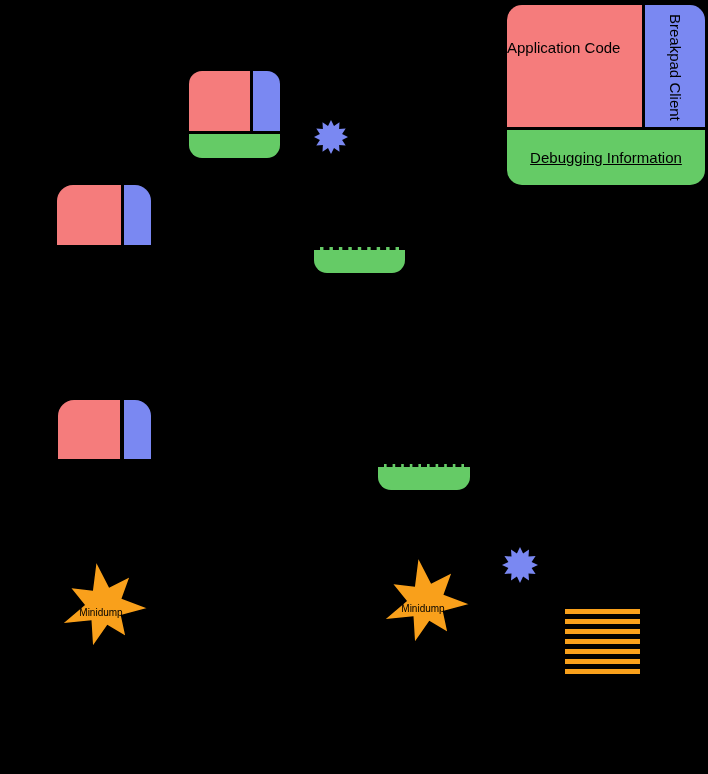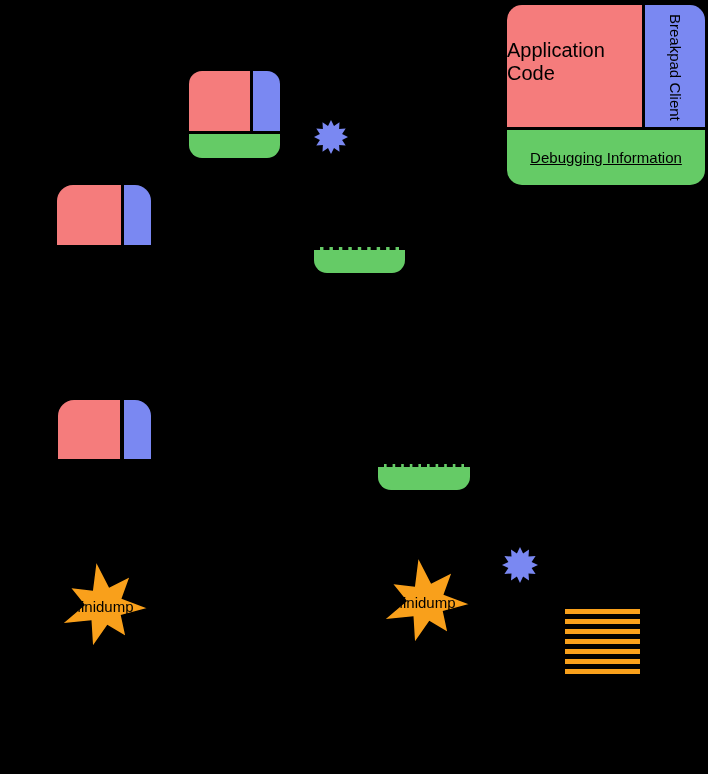--- a/index.html
+++ b/index.html
@@ -15,21 +15,21 @@
     box-sizing: border-box; border: 3px solid var(--outline-black, #000);
     border-radius: 20px; background: var(--outline-black, #000);
     display: grid; gap: 3px;
     grid-template-columns: 135px 60px; grid-template-rows: 122px 55px;
     grid-template-areas: "red blue" "green green";
   }
   .legend-red {
     grid-area: red; background: var(--application-code-red, #F57C7C);
     border-top-left-radius: 15px;
     display: flex; justify-content: flex-start; align-items: flex-start;
-    padding-top: 34px; box-sizing: border-box; font-size: 20px;
+    padding-top: 34px; box-sizing: border-box; font-size: 15px;
   }
   .legend-blue {
     grid-area: blue; background: var(--breakpad-client-blue, #7A88F2);
     border-top-right-radius: 15px;
     display: flex; justify-content: center; align-items: flex-start;
     padding-top: 9px; box-sizing: border-box; font-size: 15px;
   }
   .legend-blue span { writing-mode: vertical-rl; }
   .legend-green {
     grid-area: green; background: var(--debugging-information-green, #65CB66);
@@ -72,21 +72,21 @@
   
   .burst-svg, .star-svg { position: absolute; overflow: visible; }
   #symbol-dumper-burst { left: 313px; top: 119px; }
   #processor-burst     { left: 502px; top: 547px; }
   #minidump-star-1 { left: 54px;  top: 558px; }
   #minidump-star-2 { left: 376px; top: 554px; }
   .burst-poly { fill: var(--breakpad-client-blue, #7A88F2); }
   .star-poly  { fill: var(--minidump-orange, #F9A01B); stroke: var(--outline-black, #000); stroke-width: 1.5; }
   .star-label {
     position: absolute; transform: translate(-50%, -50%);
-    font-size: 15px; color: #000; white-space: nowrap;
+    font-size: 10px; color: #000; white-space: nowrap; margin-top: 6px;
   }
   #minidump-label-1 { left: 101px; top: 606px; }
   #minidump-label-2 { left: 423px; top: 602px; }
 
   
   .stack-lines {
     position: absolute; left: 565px; top: 609px; width: 75px;
     display: flex; flex-direction: column; gap: 5px;
   }
   .stack-line { height: 5px; background: var(--minidump-orange, #F9A01B); }

